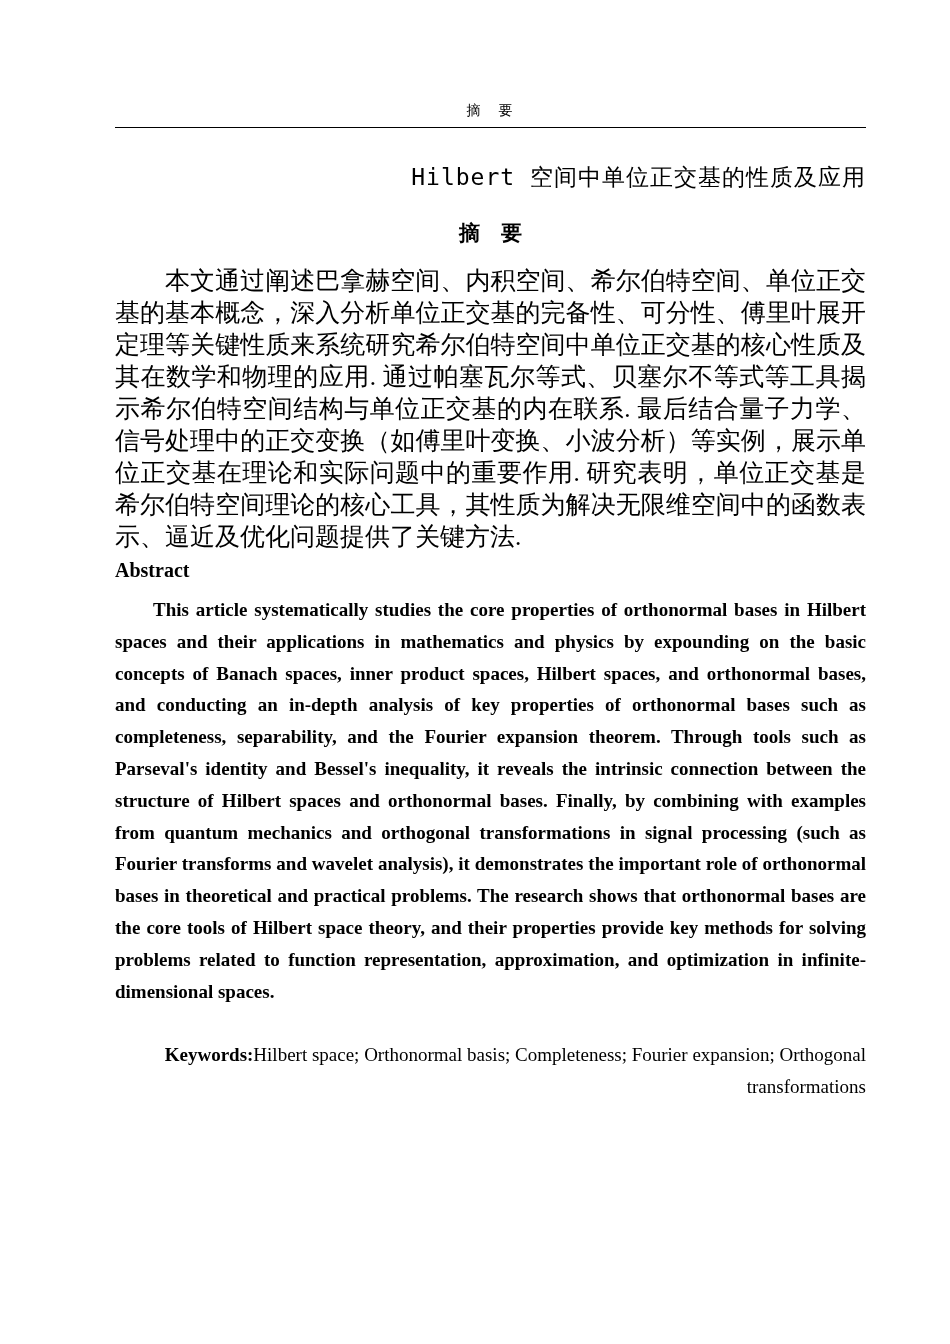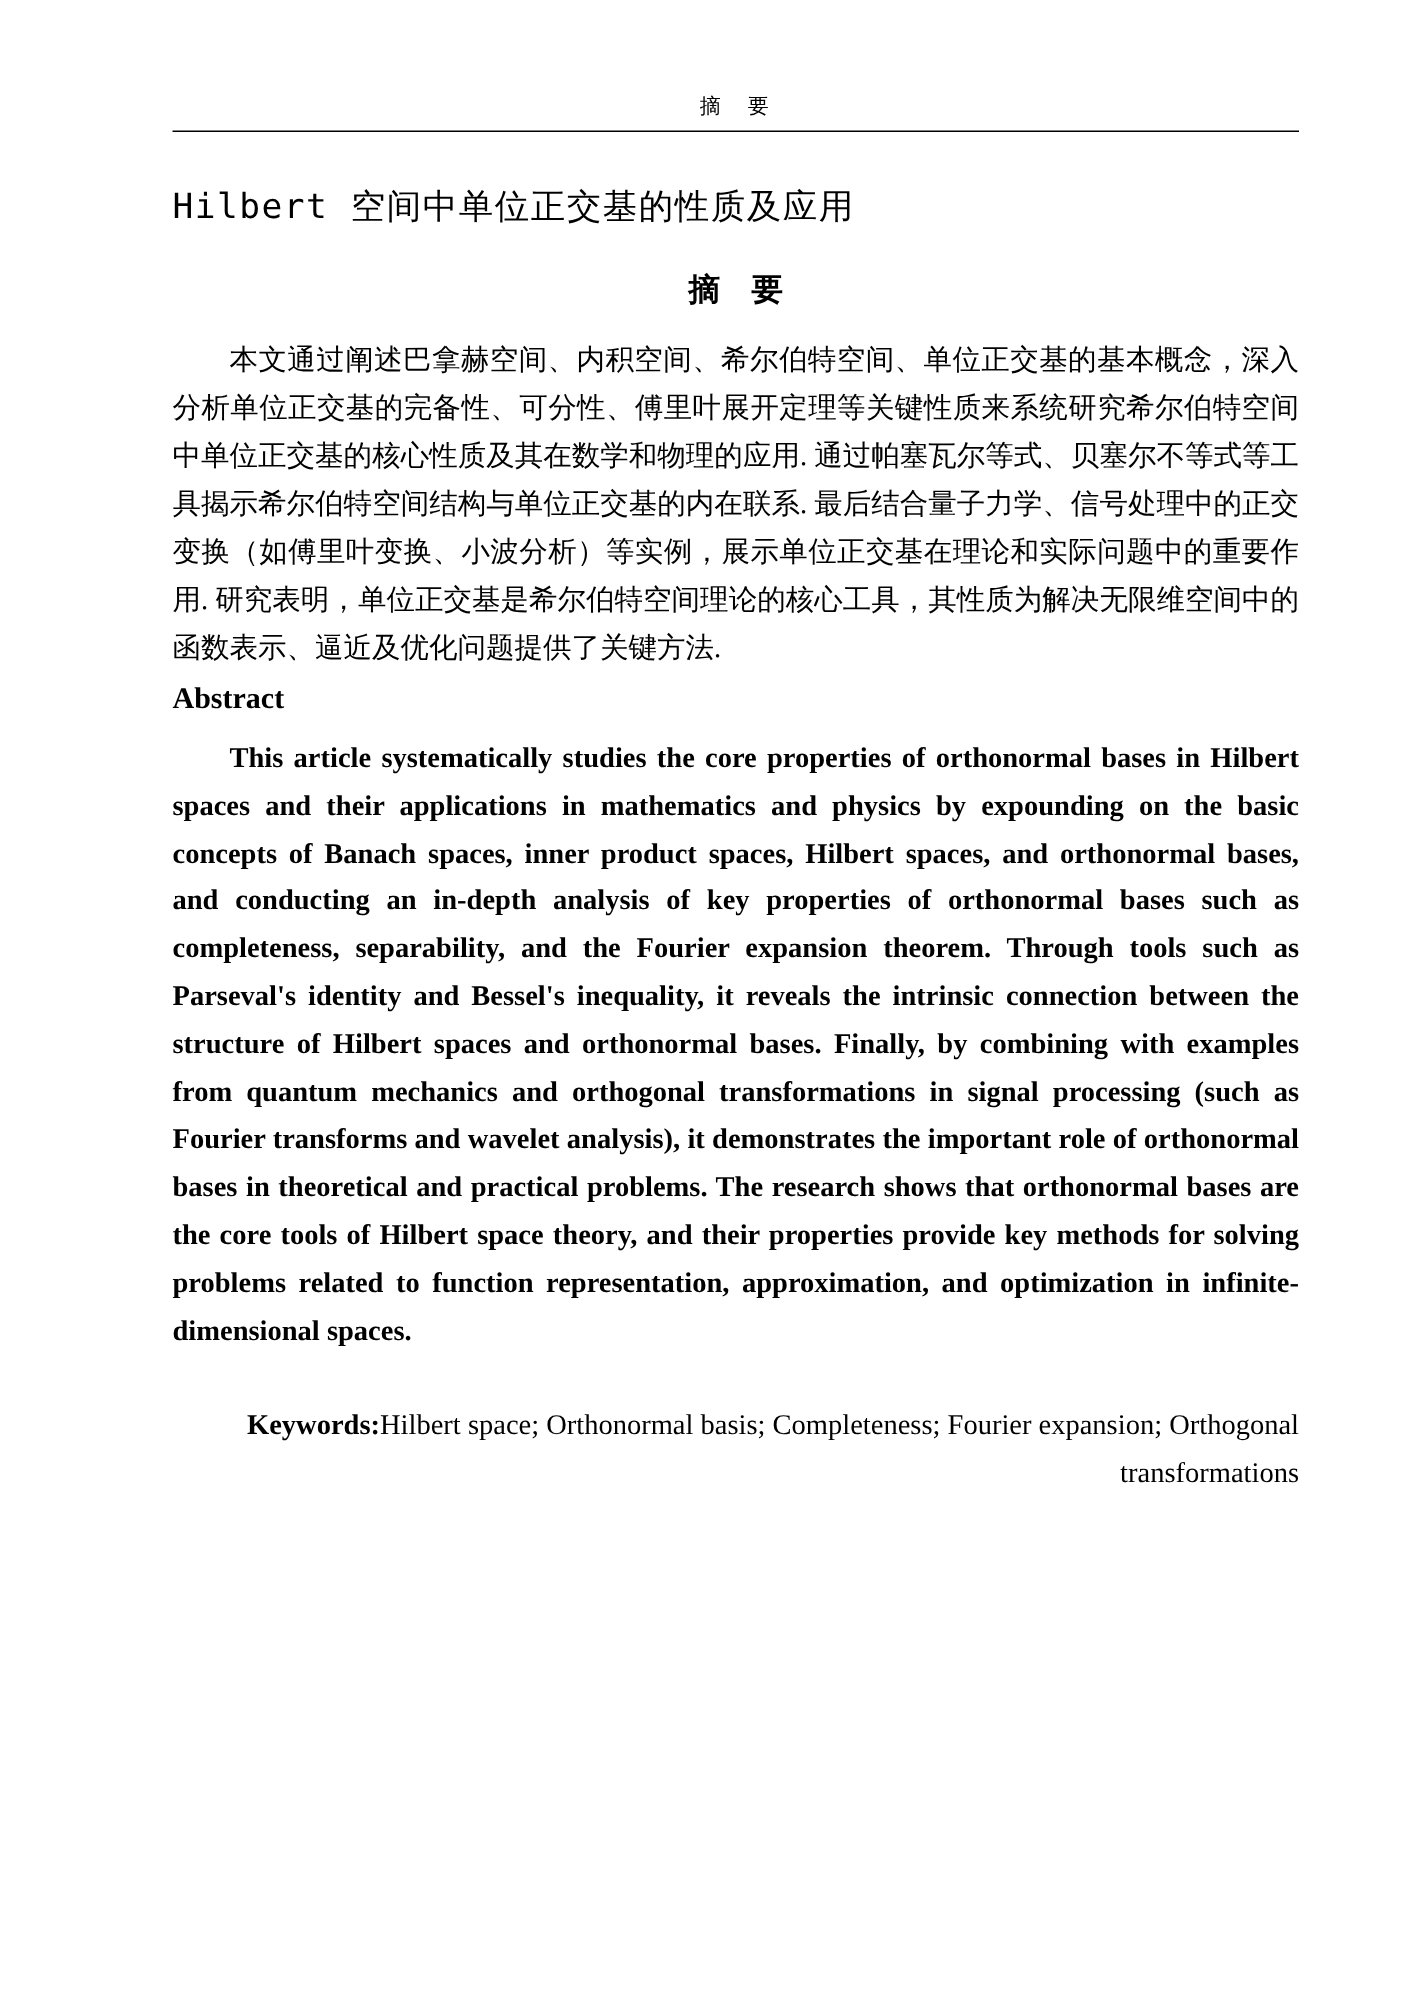--- a/index.html
+++ b/index.html
@@ -7,50 +7,50 @@
     padding: 0;
     background: #ffffff;
   }
   .page {
     position: relative;
     width: 950px;
     height: 1344px;
     box-sizing: border-box;
     background: #ffffff;
     color: #000000;
-    padding: 62px 84px 0 115px;
+    padding: 102px 84px 0 115px;
     font-family: "Liberation Serif", serif;
     overflow: hidden;
   }
   .running-header {
     text-align: center;
     font-size: 14px;
     letter-spacing: 2px;
     padding-bottom: 7px;
     border-bottom: 1px solid #000000;
     font-family: "Liberation Serif", serif;
   }
   .title-cn {
     margin: 34px 0 0 0;
-    text-align: left;
+    text-align: right;
     font-size: 23px;
     font-weight: normal;
     letter-spacing: 1px;
     font-family: "DejaVu Sans Mono", "Liberation Sans", sans-serif;
   }
   .abstract-label-cn {
     margin: 26px 0 0 0;
     text-align: center;
     font-size: 21px;
     font-weight: bold;
     font-family: "Liberation Serif", serif;
   }
   .body-cn {
     margin: 18px 0 0 0;
-    font-size: 19px;
+    font-size: 25px;
     line-height: 32px;
     text-align: justify;
     text-indent: 2em;
   }
   .keywords-cn {
     margin: 0;
     font-size: 18.5px;
     line-height: 32px;
     text-align: justify;
   }

